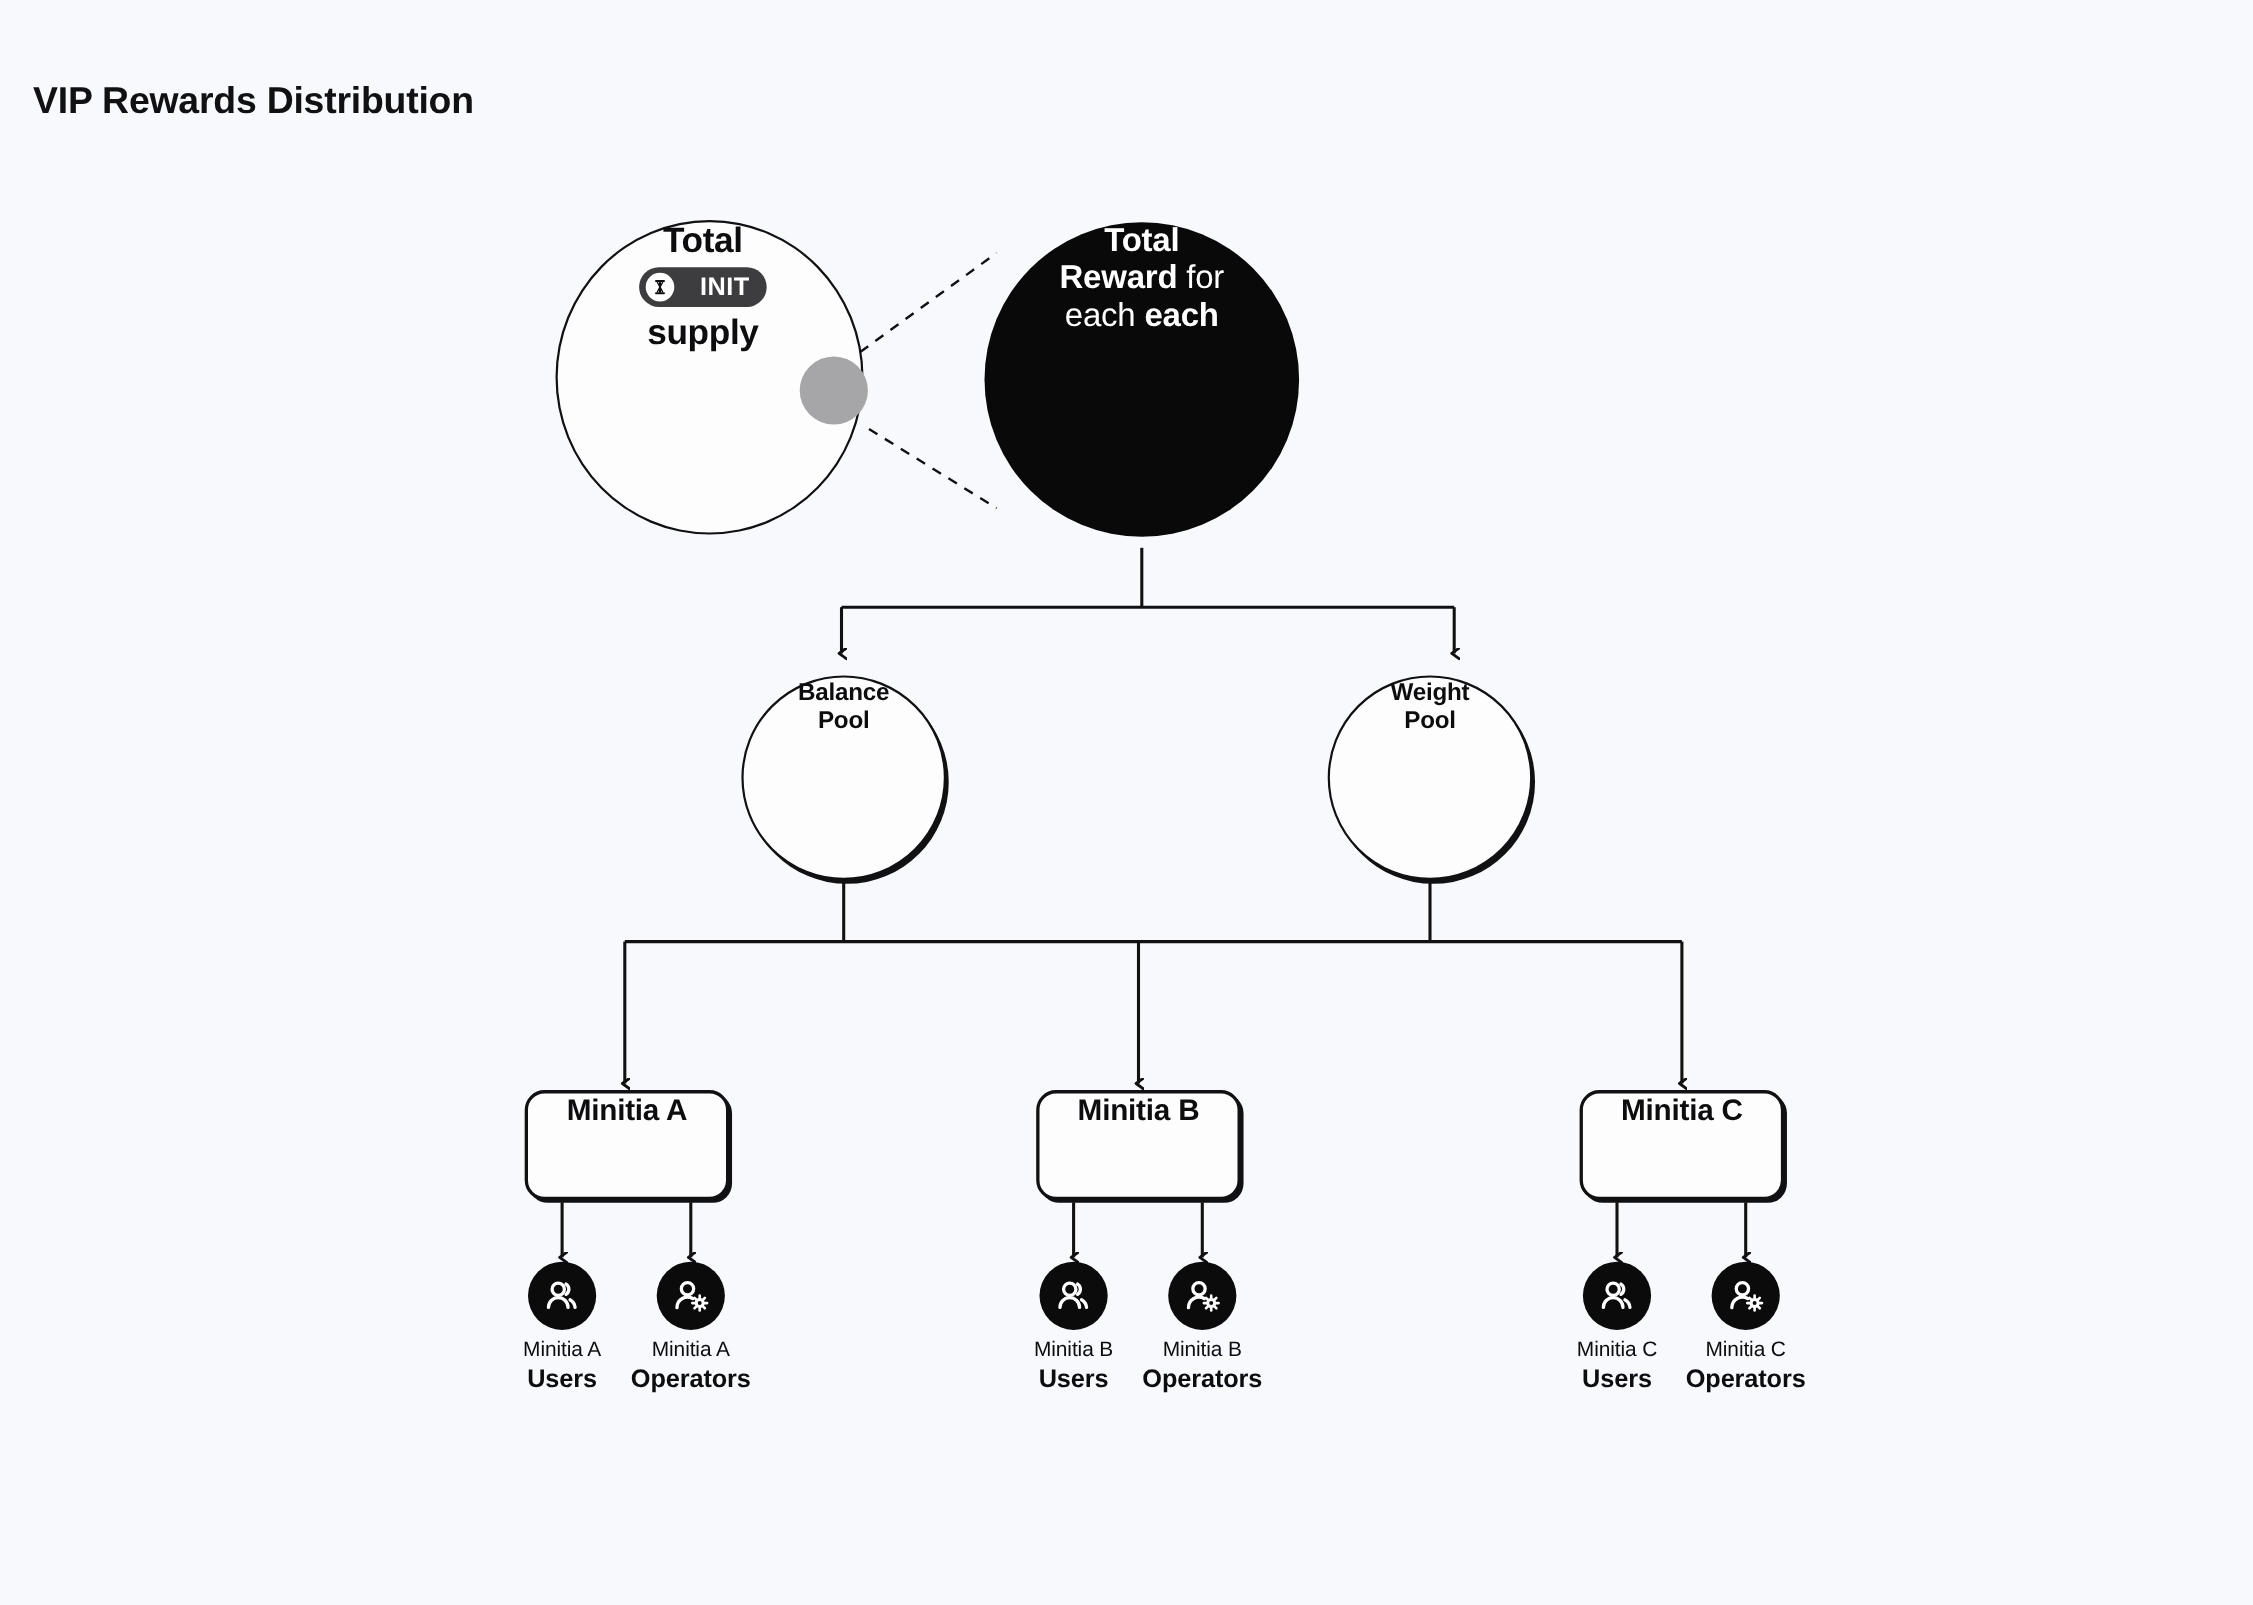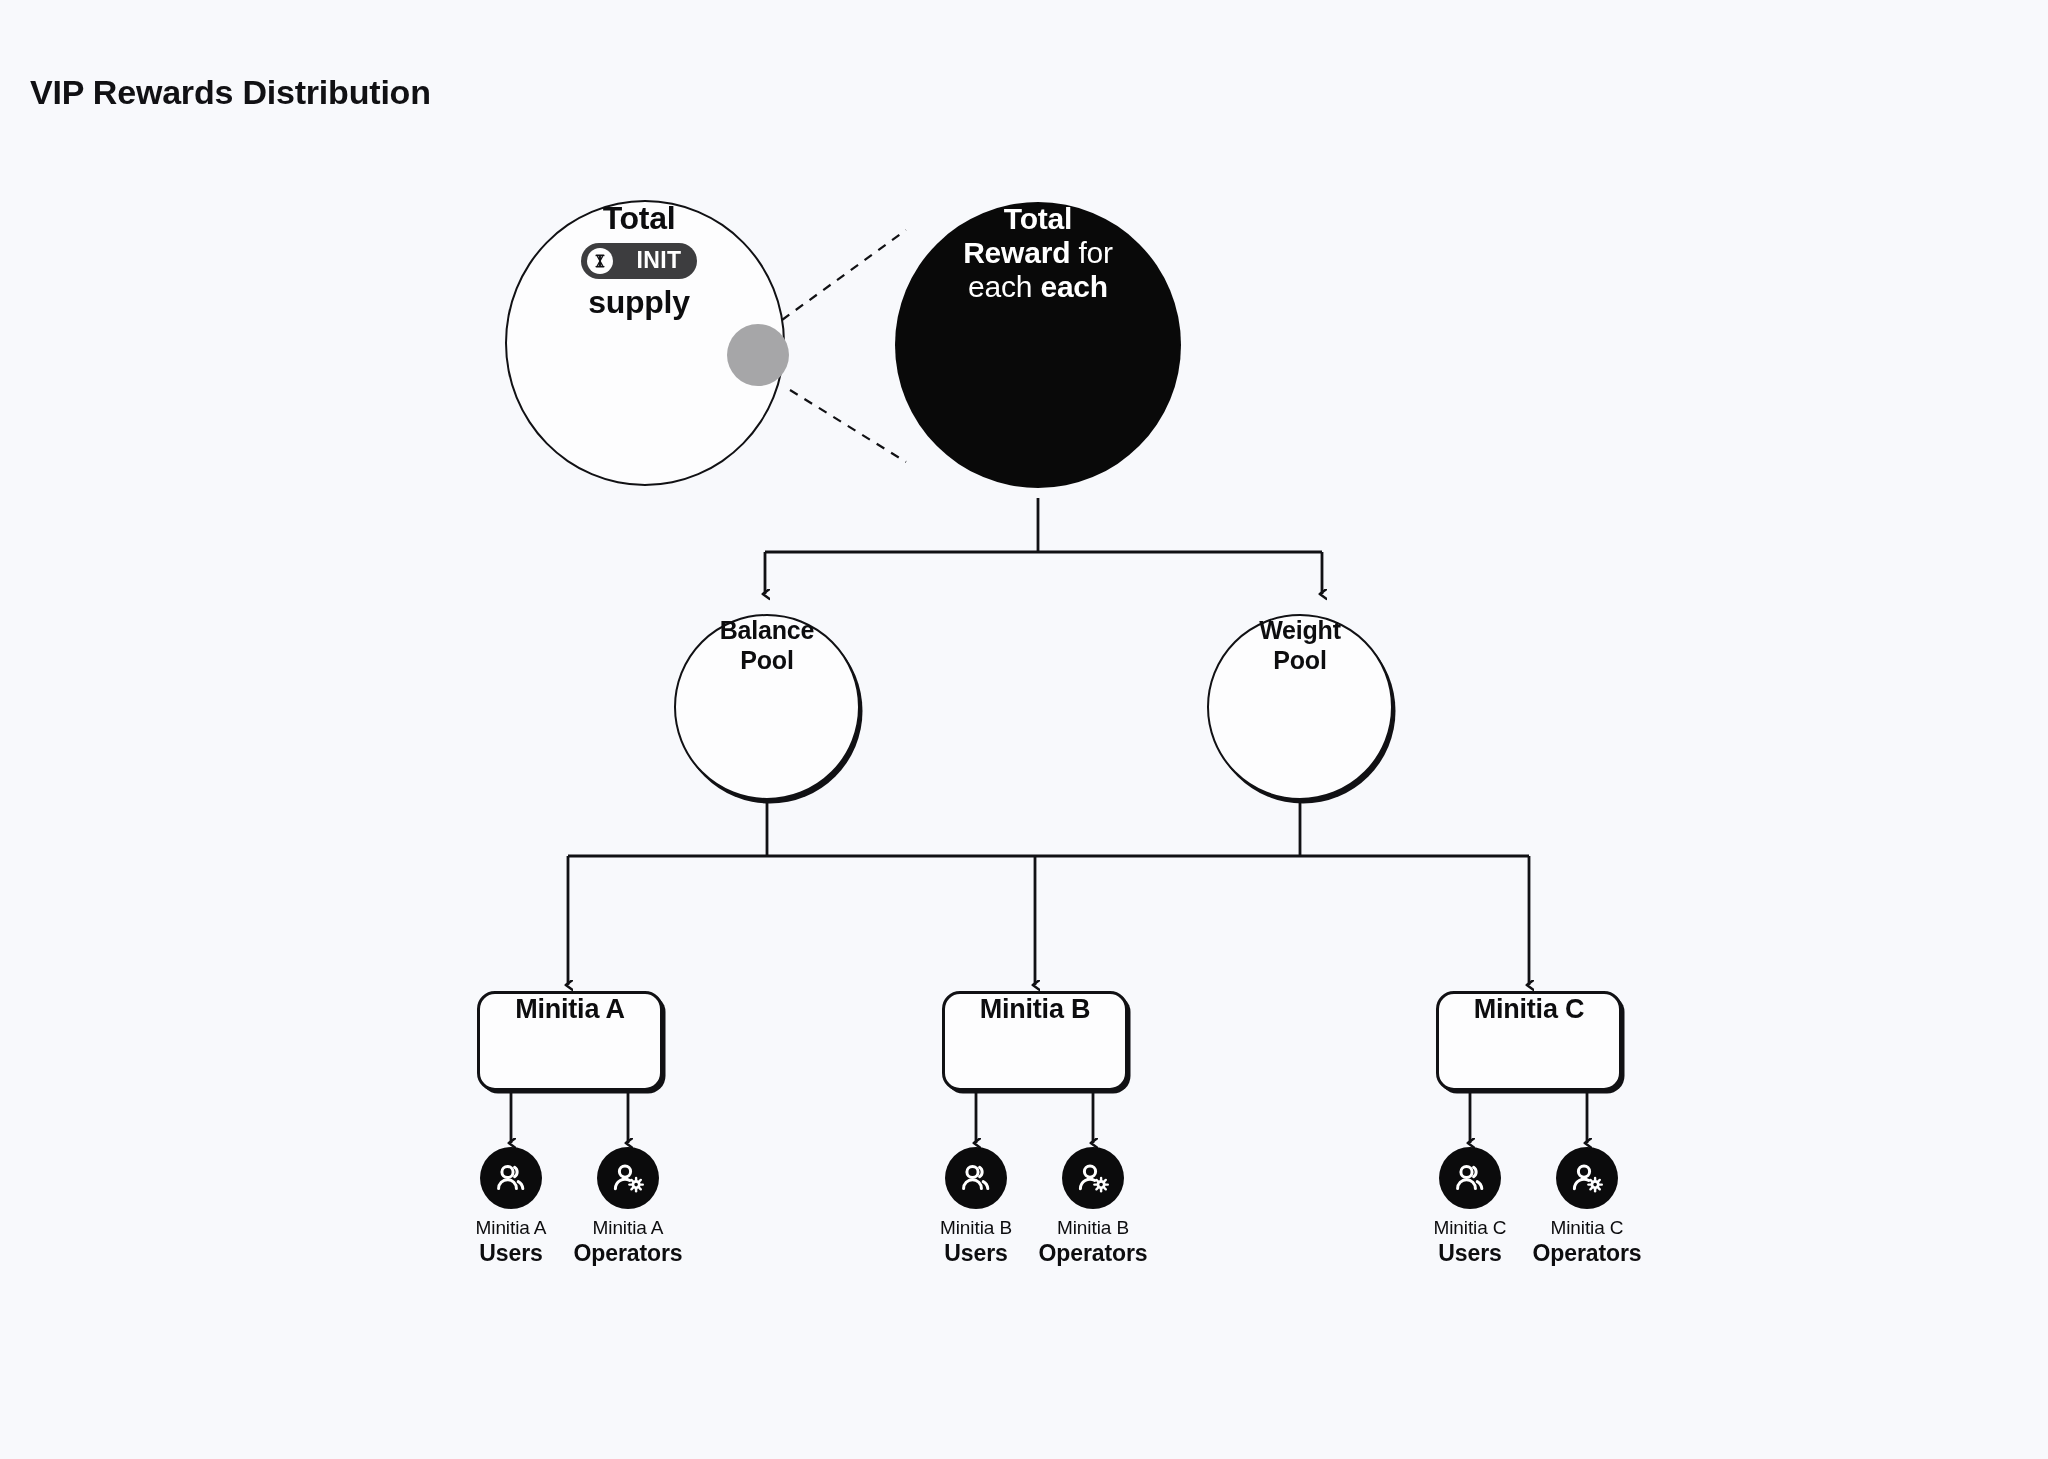--- a/index.html
+++ b/index.html
@@ -124,21 +124,21 @@
   }
   .reward-inner b { font-weight: 700; }
 
   
   .circle-pool {
     width: 186px; height: 186px;
     border-radius: 50%;
     background: #fdfdfe;
     border: 2.5px solid #111114;
     box-shadow: 3px 4px 0 -0.5px #111114;
-    font-size: 25px;
+    font-size: 22px;
     font-weight: 700;
     line-height: 1.18;
     letter-spacing: -0.2px;
   }
 
   
   .box-minitia {
     width: 186px; height: 100px;
     border: 3px solid #111114;
     border-radius: 18px;

